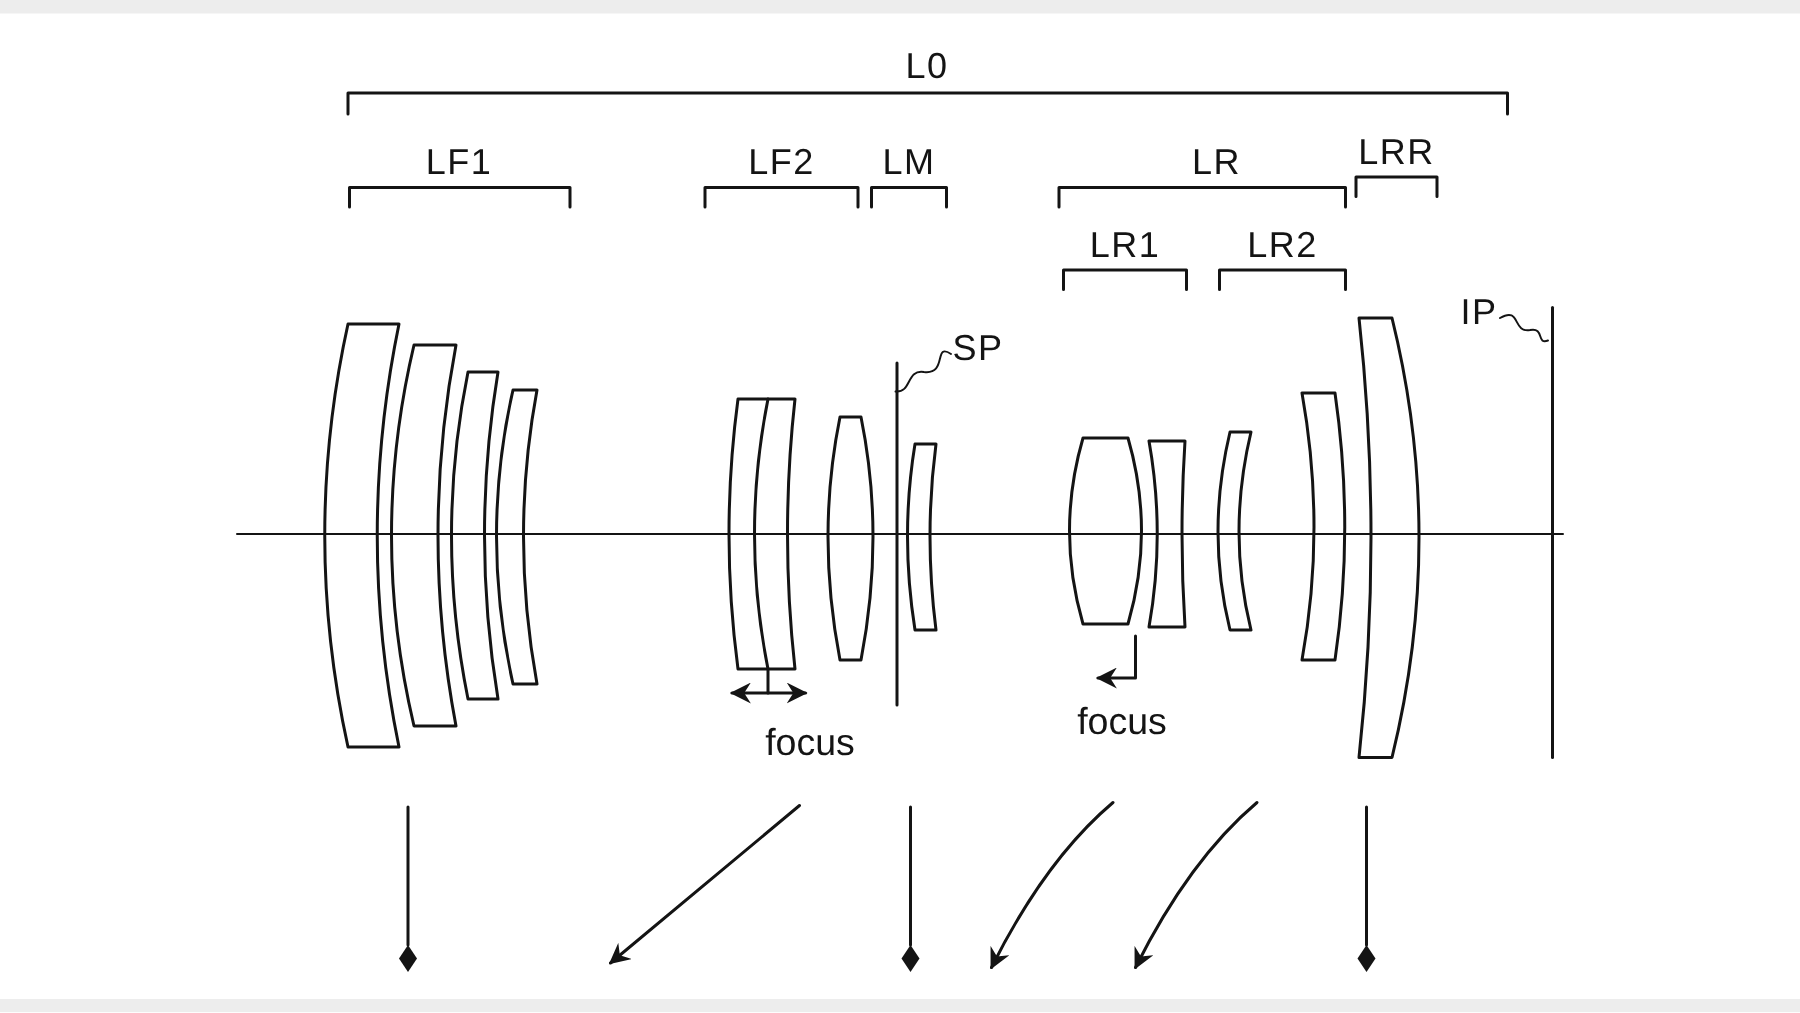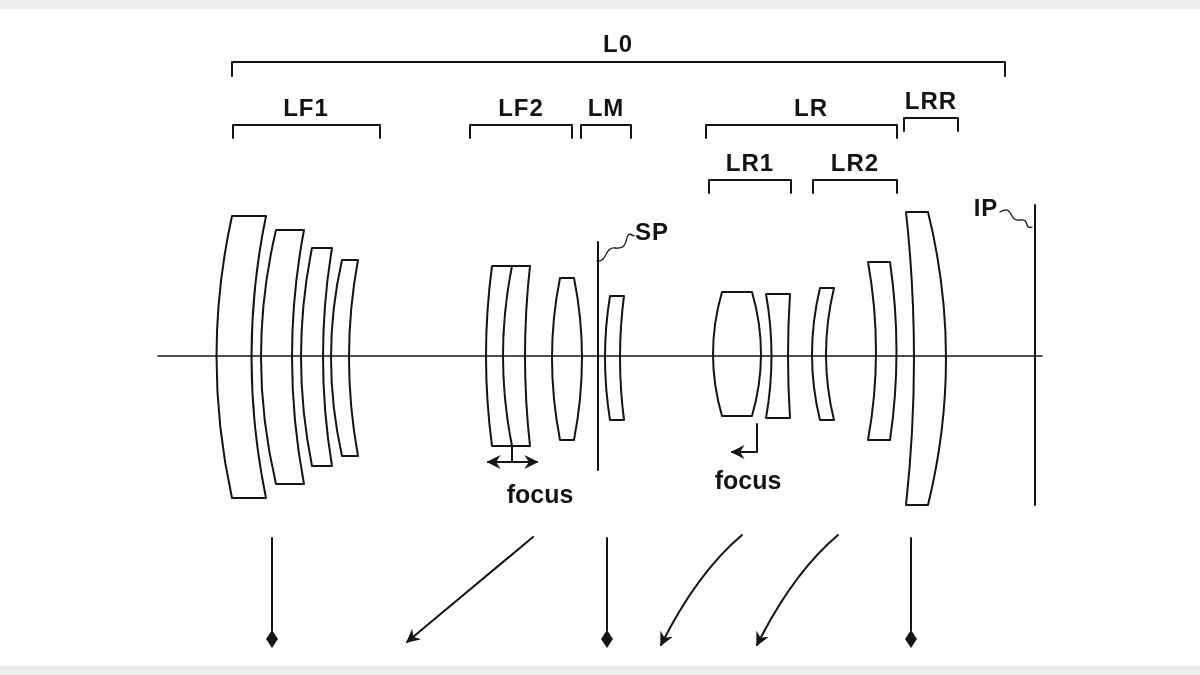--- a/index.html
+++ b/index.html
@@ -2,21 +2,20 @@
 <html><head>
 <meta charset="utf-8">
 <style>
   html,body{margin:0;padding:0;background:#fff;}
   .stage{
     position:relative;
     width:1200px;height:675px;
     background:#ffffff;
     overflow:hidden;
     font-family:"Liberation Sans", sans-serif;
-    font-weight:bold;
   }
   .letterbox{
     position:absolute;left:0;width:1200px;height:9px;background:#ededed;
   }
   .letterbox.top{top:0;}
   .letterbox.bottom{bottom:0;}
   svg{position:absolute;left:0;top:0;}
   svg path, svg line, svg polyline{
     stroke:#141414;fill:none;stroke-width:2;stroke-linecap:round;stroke-linejoin:round;
   }

